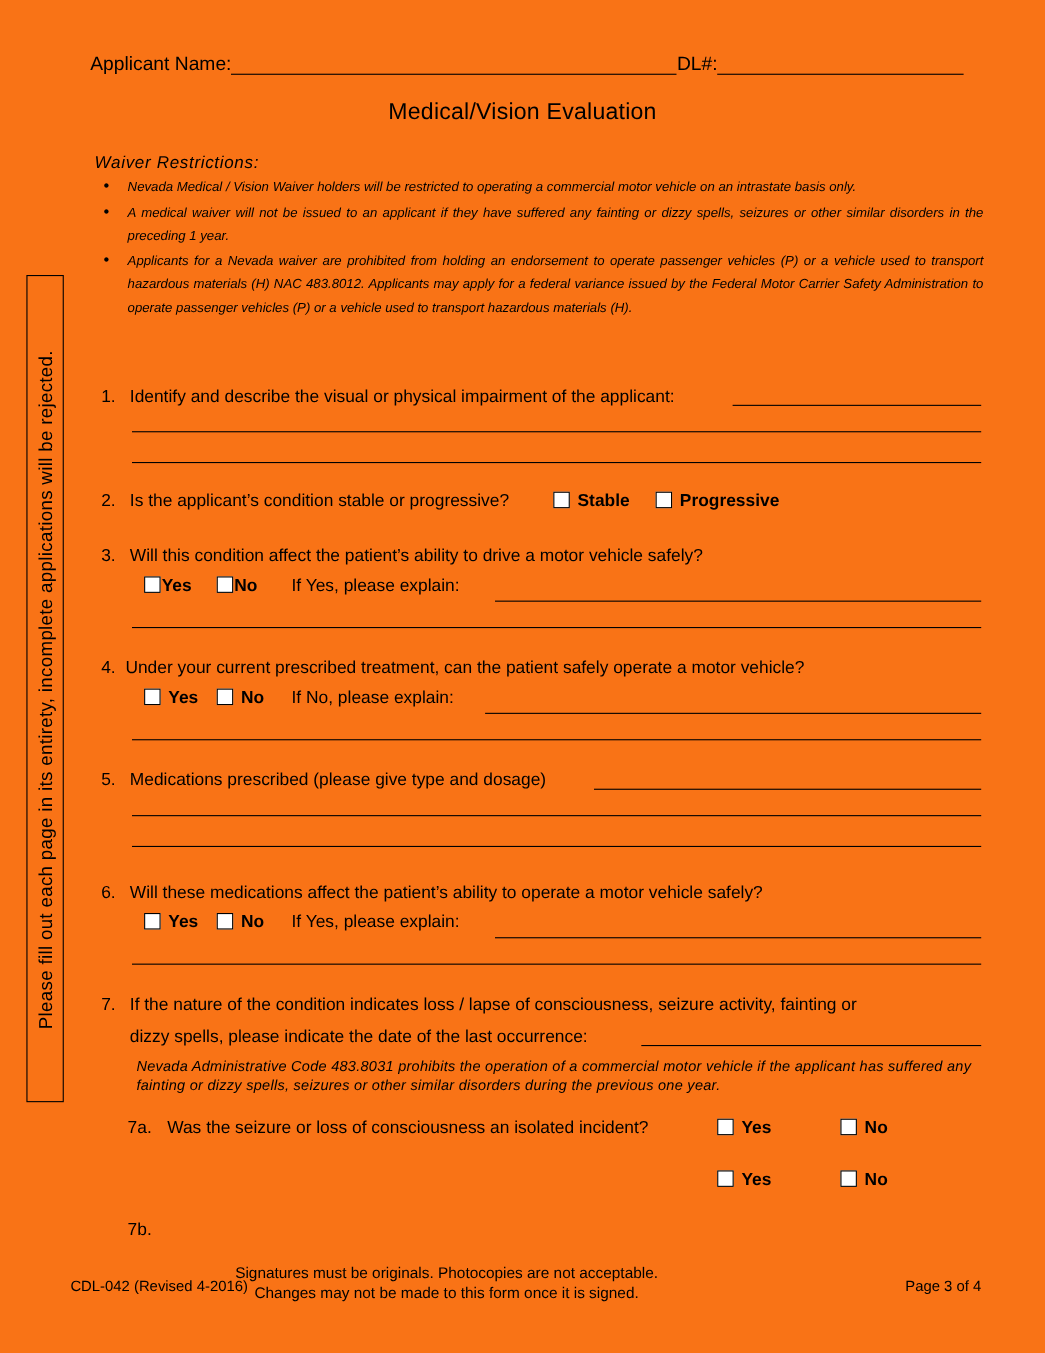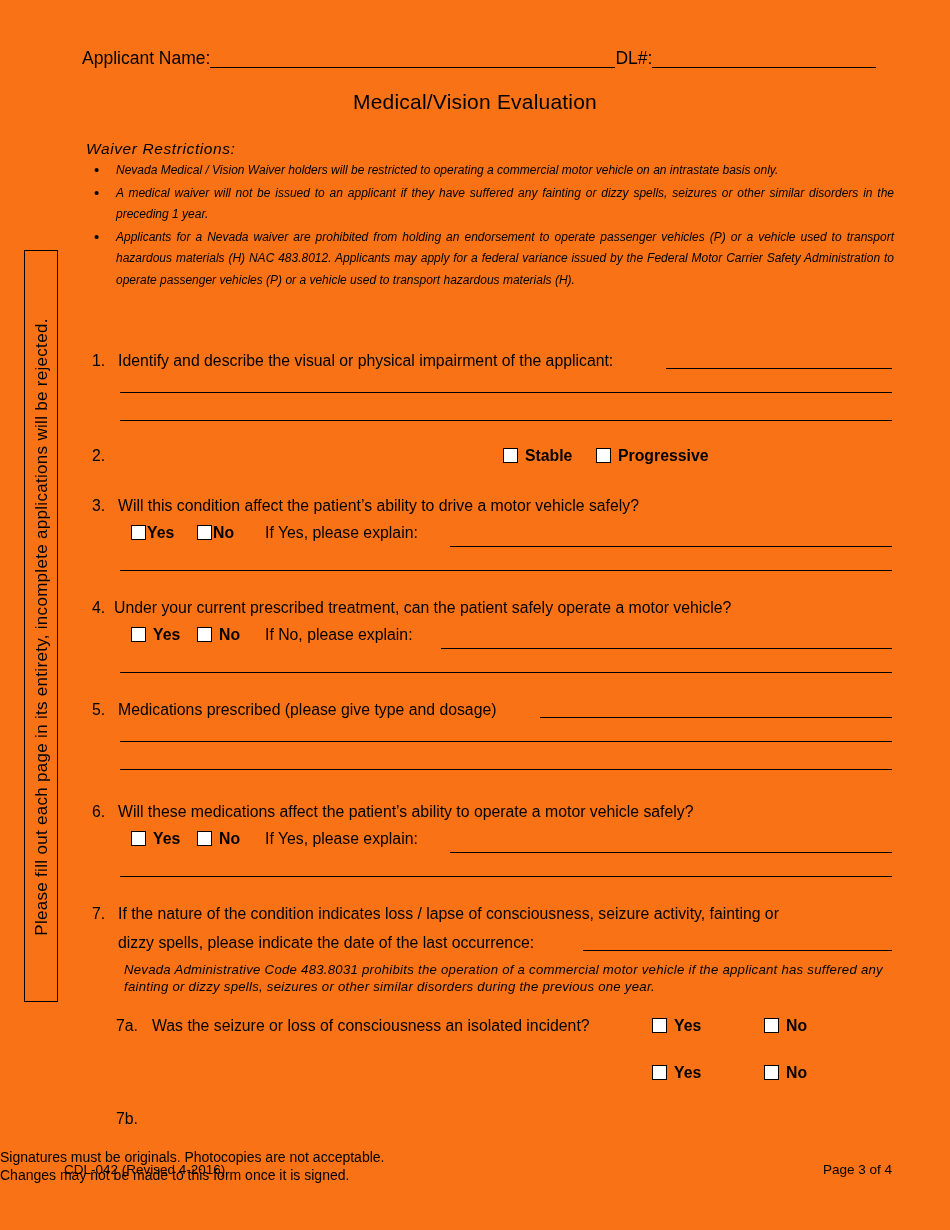--- a/index.html
+++ b/index.html
@@ -157,21 +157,21 @@
     letter-spacing: 0.25px;
     width: 770px;
   }
 
   
   .footer-center {
     position: absolute;
     left: 0;
     top: 1148px;
     width: 812px;
-    text-align: left;
+    text-align: center;
     font-size: 14px;
     line-height: 18px;
   }
   .footer-left {
     position: absolute;
     left: 64px;
     top: 1162px;
     font-size: 13.5px;
   }
   .footer-right {
@@ -206,20 +206,21 @@
     <li>Applicants for a Nevada waiver are prohibited from holding an endorsement to operate passenger vehicles (P) or a vehicle used to transport hazardous materials (H) NAC 483.8012.  Applicants may apply for a federal variance issued by the Federal Motor Carrier Safety Administration to operate passenger vehicles (P) or a vehicle used to transport hazardous materials (H).</li>
   </ul>
 
   <div class="q-num" style="left:92px; top:352px;">1.</div>
   <div class="q-text" style="left:118px; top:352px;">Identify and describe the visual or physical impairment of the applicant:</div>
   <div class="rule" style="left:666px; top:368px; width:226px;"></div>
   <div class="rule" style="left:120px; top:392px; width:772px;"></div>
   <div class="rule" style="left:120px; top:420px; width:772px;"></div>
 
   <div class="q-num" style="left:92px; top:447px;">2.</div>
+  <div class="q-text" style="left:118px; top:447px;">Is the applicant’s condition stable or progressive?</div>
   <div class="opt" style="left:503px; top:447px;">
     <span class="cbox"></span><span class="lbl">Stable</span>
   </div>
   <div class="opt" style="left:596px; top:447px;">
     <span class="cbox"></span><span class="lbl">Progressive</span>
   </div>
 
   <div class="q-num" style="left:92px; top:497px;">3.</div>
   <div class="q-text" style="left:118px; top:497px;">Will this condition affect the patient’s ability to drive a motor vehicle safely?</div>
   <div class="opt tight" style="left:131px; top:524px;">

